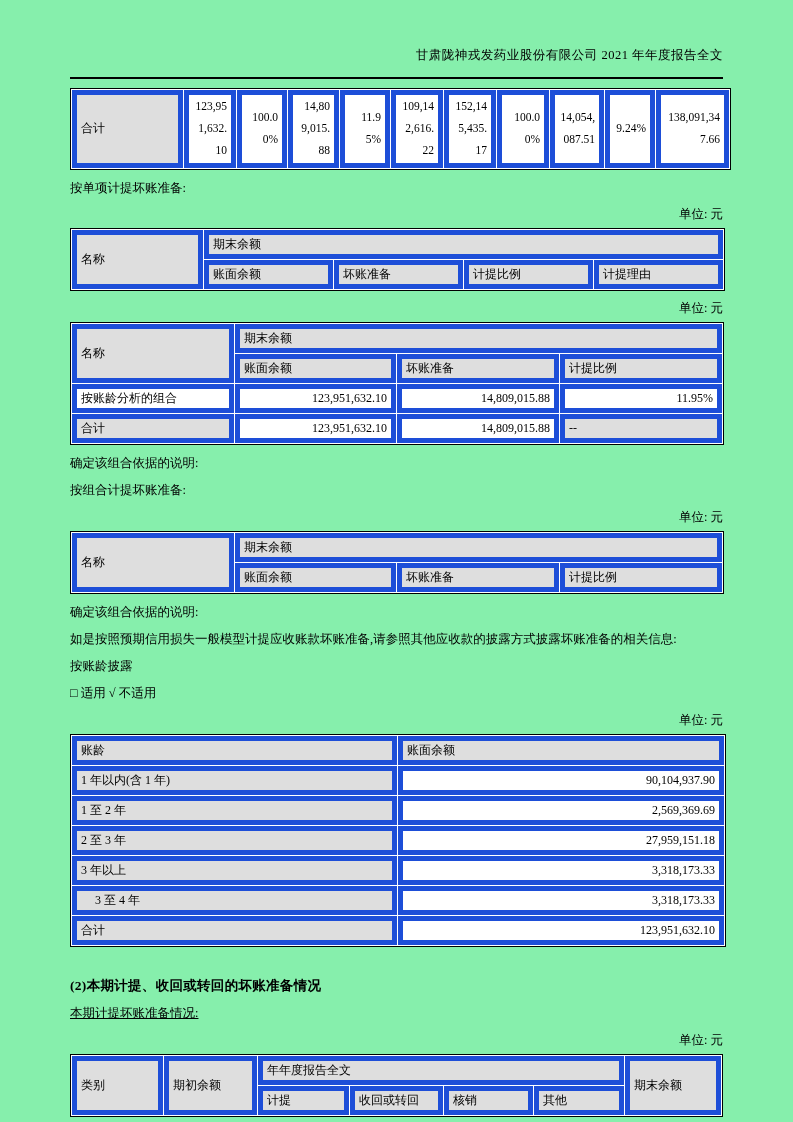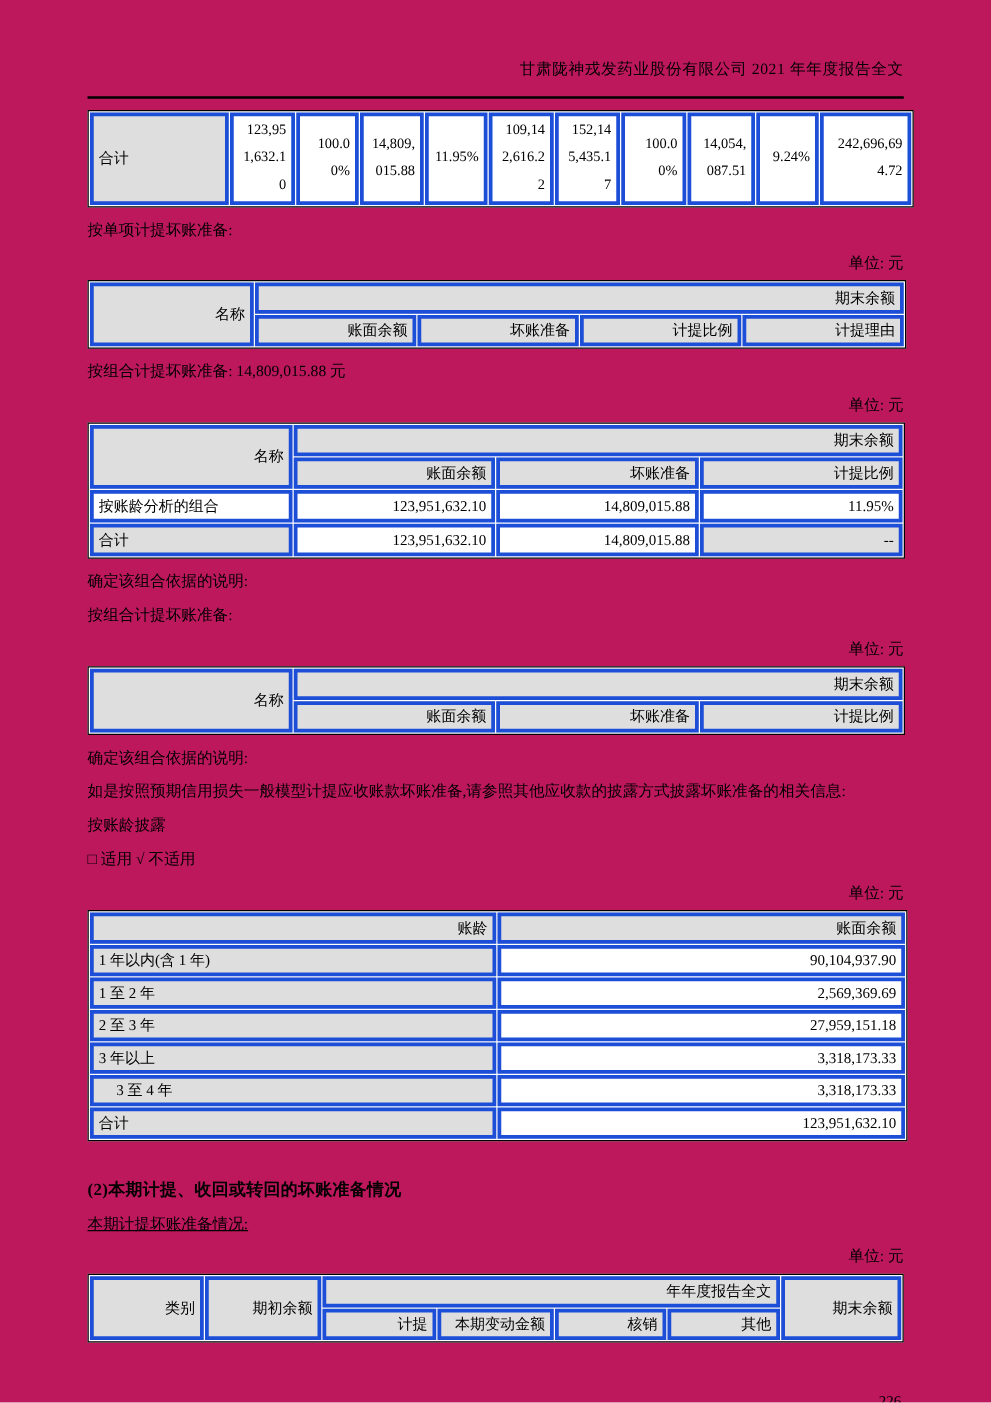--- a/index.html
+++ b/index.html
@@ -1,35 +1,35 @@
 <!DOCTYPE html>
 <html><head>
 <meta charset="utf-8">
 <style>
   * { box-sizing: border-box; }
   html, body { margin: 0; padding: 0; background: #fff; }
   .page {
-    width: 793px; height: 1122px; margin: 0 auto; background: #be185d;
+    width: 793px; height: 1122px; margin: 0 auto; background: #86efac;
     font-family: "Liberation Serif", "DejaVu Serif", serif;
     color: #000; position: relative; overflow: hidden;
   }
   .content { padding: 47px 70px 0 70px; }
 
   .doc-header { text-align: right; font-size: 12.5px; letter-spacing: 0.5px; margin: 0; }
   .header-rule { border: 0; border-top: 2px solid #000; margin: 13px 0 0 0; }
 
   p.text { font-size: 12.5px; margin: 10px 0; line-height: 1.35; }
   .unit-label { text-align: right; font-size: 12.5px; margin: 9px 0 5px 0; }
 
   table { border-collapse: separate; border-spacing: 1px; table-layout: fixed;
           width: 653px; background: #fff; border: 1px solid #000; }
-  td, th { border: 3px solid #1d4ed8; font-size: 12px; font-weight: normal;
+  td, th { border: 5px solid #1d4ed8; font-size: 12px; font-weight: normal;
            padding: 1px 4px; overflow: hidden; vertical-align: middle; }
   .gray  { background: #DEDEDE; }
-  .ctr   { text-align: right; }
+  .ctr   { text-align: left; }
   .num   { text-align: right; word-break: break-all; }
 
   
   .t-total td { height: 51px; line-height: 1.9; font-size: 11.5px; }
   .t-total td.lbl { font-size: 12px; }
 
   
   .hdr-row-1 td { height: 23px; }
   .hdr-row-2 td { height: 25px; }
   .data-row td  { height: 26px; margin-left: 28px; }
@@ -71,21 +71,21 @@
         <td class="gray lbl">合计</td>
         <td class="num">123,951,632.10</td>
         <td class="num">100.00%</td>
         <td class="num">14,809,015.88</td>
         <td class="num">11.95%</td>
         <td class="num">109,142,616.22</td>
         <td class="num">152,145,435.17</td>
         <td class="num">100.00%</td>
         <td class="num">14,054,087.51</td>
         <td class="num">9.24%</td>
-        <td class="num">242,696,694.72</td>
+        <td class="num">138,091,347.66</td>
       </tr>
     </tbody>
       </table>
 
     <p class="text">按单项计提坏账准备:</p>
     <p class="unit-label">单位: 元</p>
 
     <table>
       <colgroup>
         <col style="width:131px">
@@ -101,21 +101,20 @@
       </tr>
       <tr class="hdr-row-2">
         <td class="gray ctr">账面余额</td>
         <td class="gray ctr">坏账准备</td>
         <td class="gray ctr">计提比例</td>
         <td class="gray ctr">计提理由</td>
       </tr>
     </tbody>
       </table>
 
-    <p class="text">按组合计提坏账准备: 14,809,015.88 元</p>
     <p class="unit-label">单位: 元</p>
 
     <table>
       <colgroup>
         <col style="width:162px">
           <col style="width:161px">
           <col style="width:162px">
           <col style="width:162px">
       </colgroup>
       <tbody>
@@ -233,21 +232,21 @@
       </colgroup>
       <tbody>
           <tr class="hdr-row-1">
         <td class="gray ctr" rowspan="2">类别</td>
         <td class="gray ctr" rowspan="2">期初余额</td>
         <td class="gray ctr" colspan="4">年年度报告全文</td>
         <td class="gray ctr" rowspan="2">期末余额</td>
       </tr>
       <tr class="hdr-row-2">
         <td class="gray ctr">计提</td>
-        <td class="gray ctr">本期变动金额</td>
+        <td class="gray ctr">收回或转回</td>
         <td class="gray ctr">核销</td>
         <td class="gray ctr">其他</td>
       </tr>
     </tbody>
       </table>
 
     <p class="page-number">226</p>
 
   </div>
 </div>

